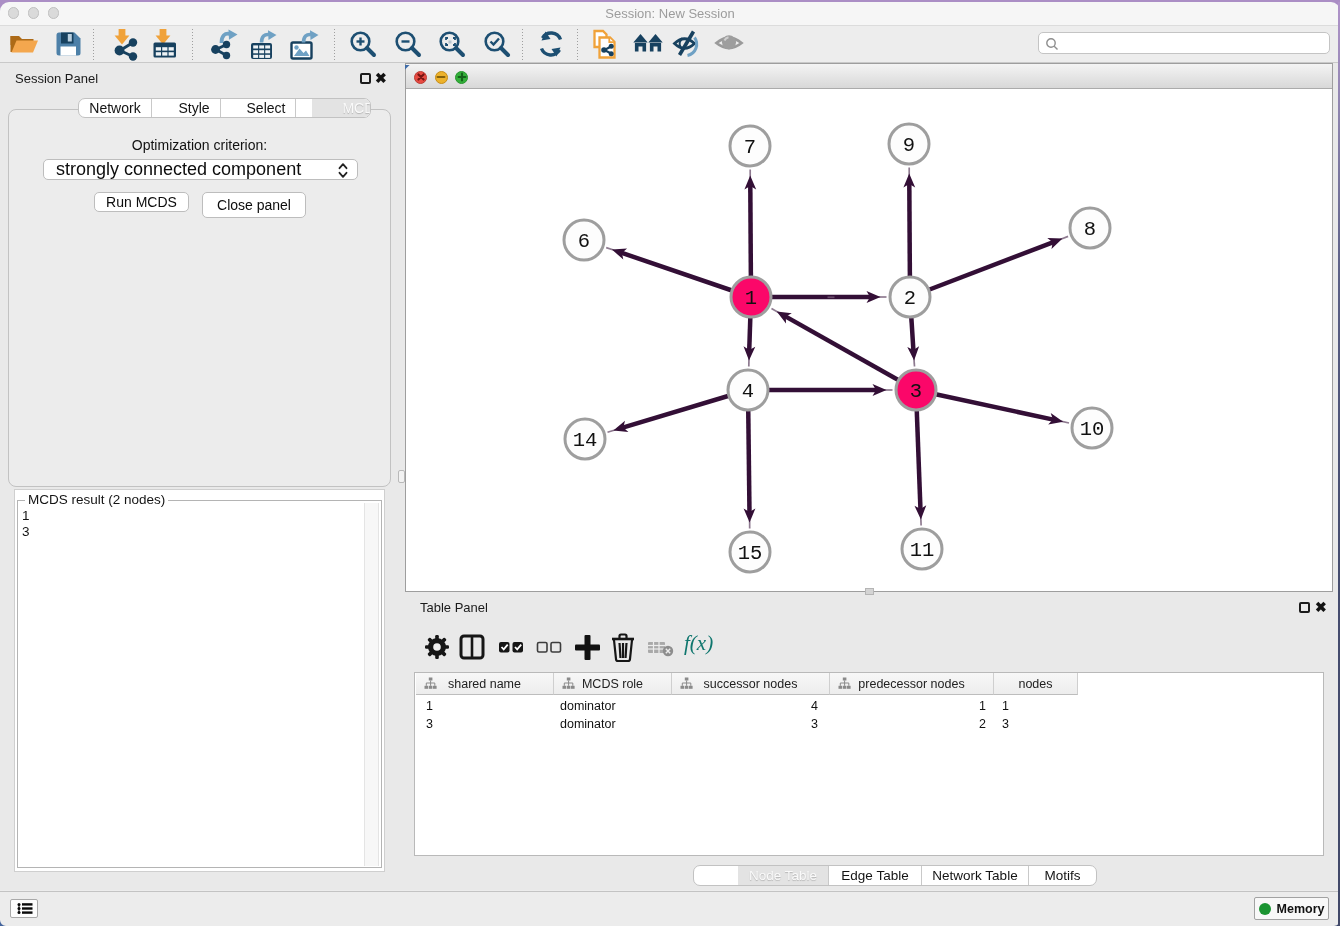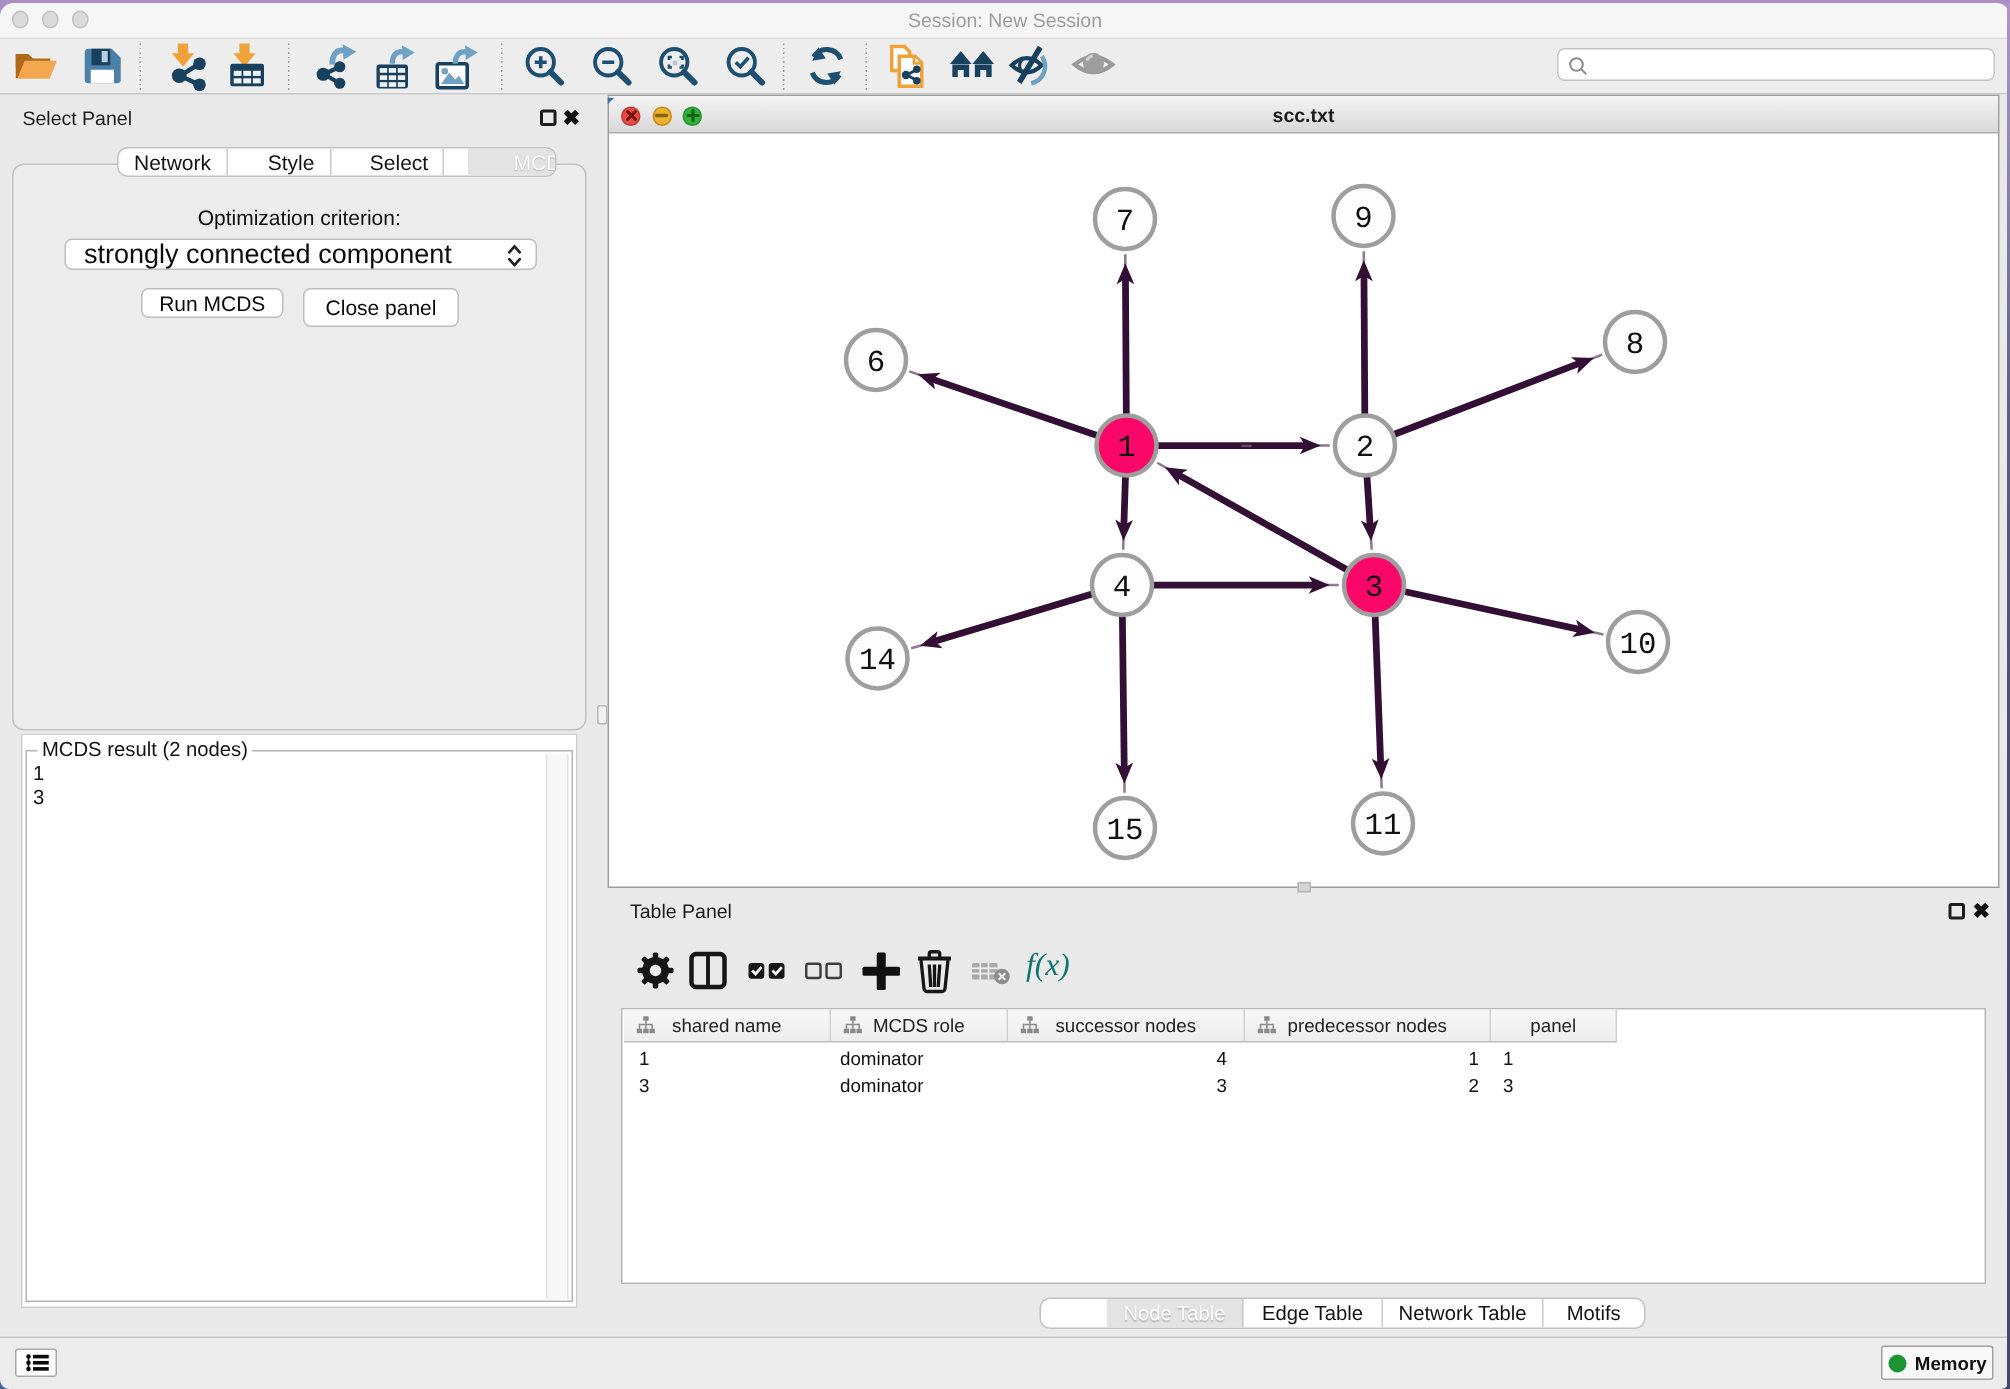--- a/index.html
+++ b/index.html
@@ -194,21 +194,21 @@
       <circle cx="14" cy="13.2" r="7" fill="#9e9e9e"></circle>
       <path d="M9.5 11.5 A5.5 5.5 0 0 1 13.5 8.2" fill="none" stroke="#cfcfcf" stroke-width="2"></path>
     </g>
   </svg>
 <div class="sep" style="left:93px;"></div>
 <div class="sep" style="left:192px;"></div>
 <div class="sep" style="left:334px;"></div>
 <div class="sep" style="left:522px;"></div>
 <div class="sep" style="left:577px;"></div>
 
-<div class="abs" id="cp-title">Select Panel</div>
+<div class="abs" id="cp-title">Session Panel</div>
 <div class="abs undock" style="left:360px;top:73px;"></div>
 <div class="abs closex" style="left:375px;top:70px;">✖</div>
 <div class="abs" id="tabs">
   <div class="tab" style="width:73px;">Network</div>
   <div class="tab" style="width:53px;">Style</div>
   <div class="tab" style="width:59px;">Select</div>
   <div class="tab" style="width:58px;padding-left:44px;">MCDS</div>
 </div>
 <div class="abs" id="panel1"></div>
 <div class="abs" id="optlbl">Optimization criterion:</div>
@@ -239,21 +239,20 @@
   <div class="itl" style="left:28.5px;background:#edb22b;border:1px solid #c68d18;">
       <svg width="12" height="12" viewBox="0 0 12 12">
         <path d="M2.6 6 L9.4 6" stroke="#84610c" stroke-width="2.2" stroke-linecap="round"></path>
       </svg>
     </div>
   <div class="itl" style="left:49px;background:#33b03a;border:1px solid #27942e;">
       <svg width="12" height="12" viewBox="0 0 12 12">
         <path d="M6 2.6 L6 9.4 M2.6 6 L9.4 6" stroke="#14611a" stroke-width="2.1" stroke-linecap="round"></path>
       </svg>
     </div>
-  <div class="abs" id="netname">scc.txt</div>
 </div>
 <svg id="graph" width="924" height="502" viewBox="0 0 924 502" style="position:absolute;left:408px;top:89px;font-family:'Liberation Mono',monospace;">
     <line x1="343" y1="208" x2="342.3" y2="95.5" stroke="#330f36" stroke-width="4.5"></line>
     <path d="M342.2 86.5L348.2 100.5L342.3 97.0L336.4 100.5Z" fill="#330f36"></path>
     <line x1="342.2" y1="89.0" x2="342.2" y2="80.5" stroke="#330f36" stroke-width="1.7" opacity="0.55"></line>
     <line x1="343" y1="208" x2="212.4" y2="163.4" stroke="#330f36" stroke-width="4.5"></line>
     <path d="M203.9 160.5L219.1 159.5L213.9 163.9L215.3 170.6Z" fill="#330f36"></path>
     <line x1="206.3" y1="161.3" x2="198.2" y2="158.6" stroke="#330f36" stroke-width="1.7" opacity="0.55"></line>
     <line x1="343" y1="208" x2="463.5" y2="208.0" stroke="#330f36" stroke-width="4.5"></line>
     <path d="M472.5 208.0L458.5 213.9L462.0 208.0L458.5 202.1Z" fill="#330f36"></path>
@@ -435,21 +434,21 @@
           <rect x="4.8" y="8.8" width="3.6" height="3"></rect>
           <rect x="9" y="8.8" width="3.6" height="3"></rect>
         </g>
         <g stroke="#8a8a8a" stroke-width="1" fill="none">
           <path d="M6.6 3.5 V6 M2.3 8.8 V6 H10.8 V8.8 M6.6 6 V8.8"></path>
         </g>
       </svg>
       <span>predecessor nodes</span>
     </div>
     <div class="thead" style="left:579px;width:84px;">
-      <span>panel</span>
+      <span>nodes</span>
     </div>
     <div class="trow" style="left:11px;top:26px;">1</div>
     <div class="trow" style="left:145px;top:26px;">dominator</div>
     <div class="trow" style="left:257px;top:26px;width:146px;text-align:right;">4</div>
     <div class="trow" style="left:415px;top:26px;width:156px;text-align:right;">1</div>
     <div class="trow" style="left:587px;top:26px;">1</div>
     <div class="trow" style="left:11px;top:44px;">3</div>
     <div class="trow" style="left:145px;top:44px;">dominator</div>
     <div class="trow" style="left:257px;top:44px;width:146px;text-align:right;">3</div>
     <div class="trow" style="left:415px;top:44px;width:156px;text-align:right;">2</div>

